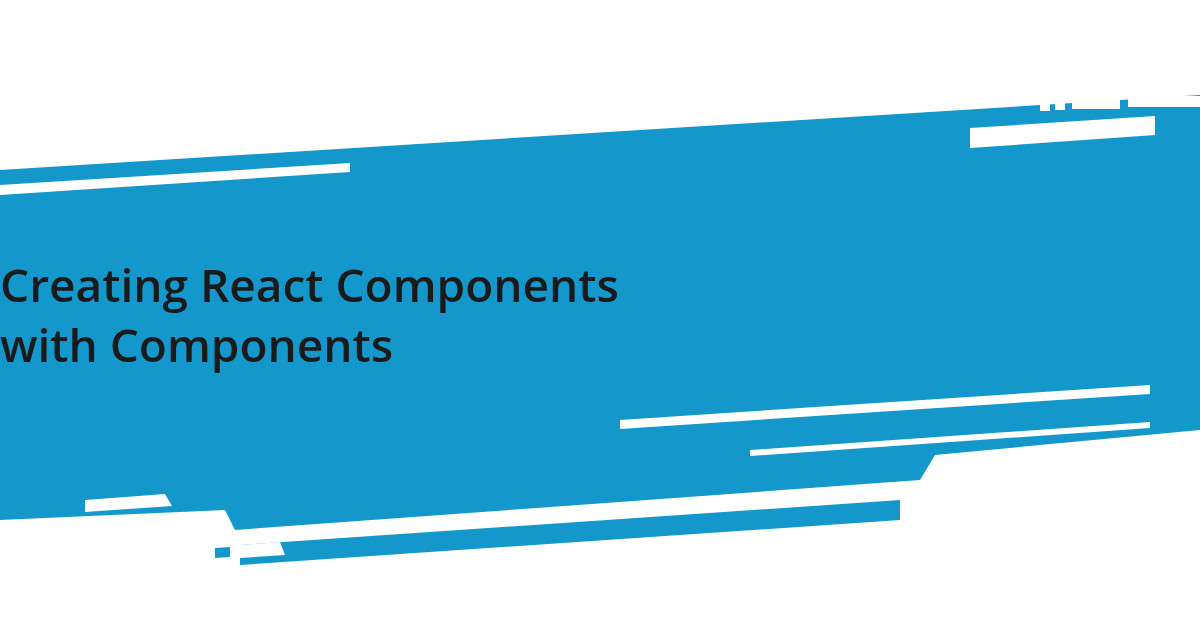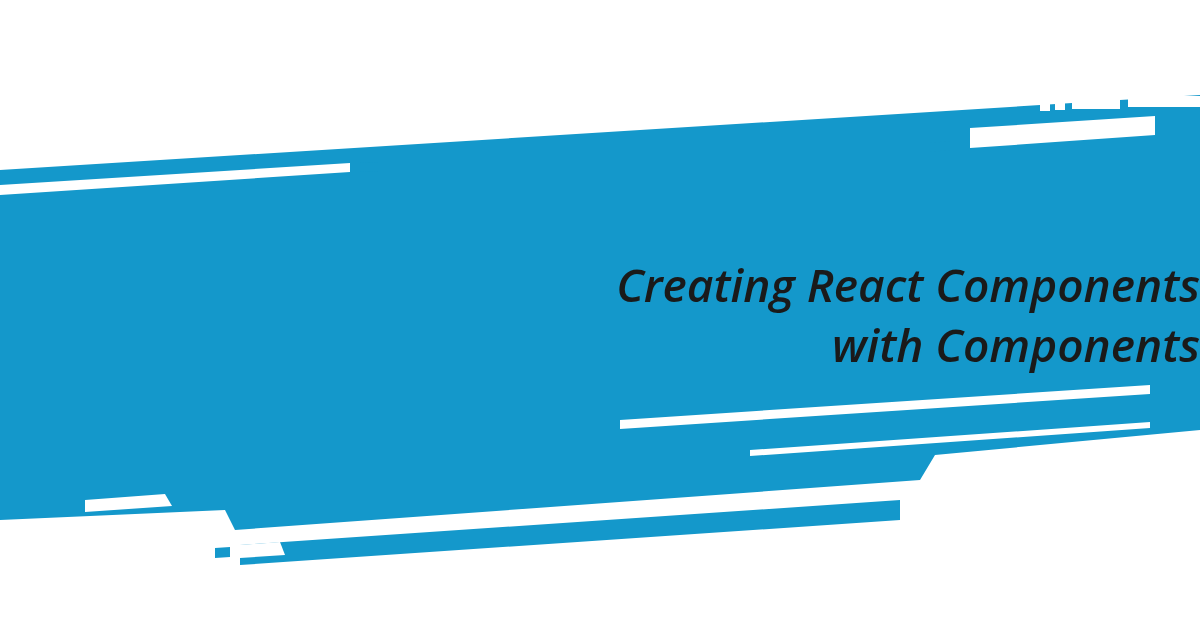--- a/index.html
+++ b/index.html
@@ -17,28 +17,27 @@
     }
     .banner {
       position: absolute;
       inset: 0;
     }
     .title {
       position: absolute;
       top: 50%;
       left: 50%;
       transform: translate(-50%, -50%);
-      text-align: right;
+      text-align: left;
       font-size: 46px;
       font-weight: 600;
       color: #1a1a1a;
       line-height: 1.3;
       z-index: 10;
       width: 100%;
-      font-style: italic;
     }
     svg {
       display: block;
     }
   </style>
 </head>
 <body>
 
 <div class="banner">
   <svg width="1200" height="630" viewBox="0 0 1200 630">

